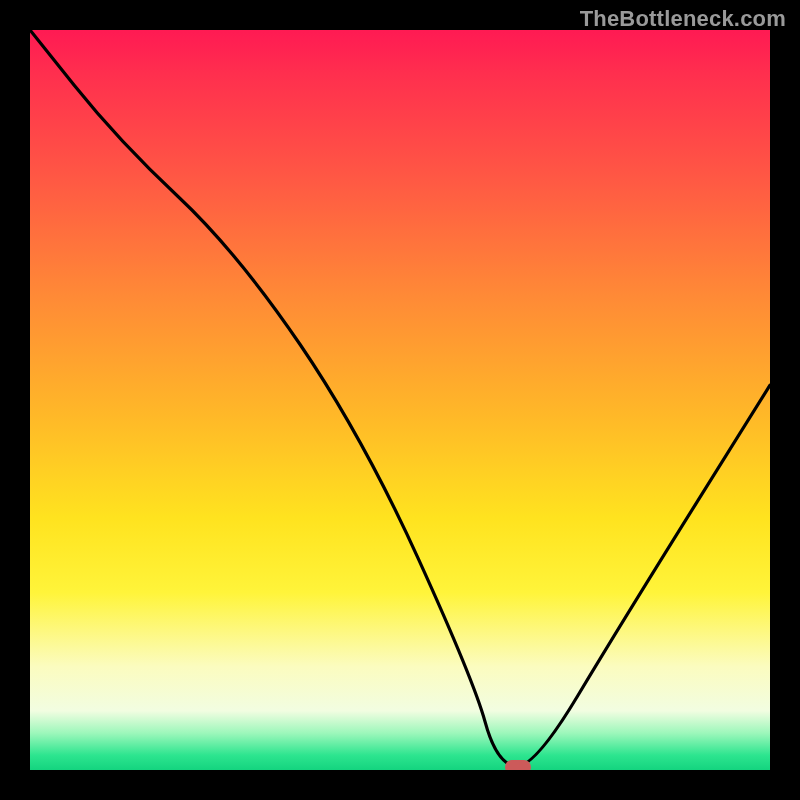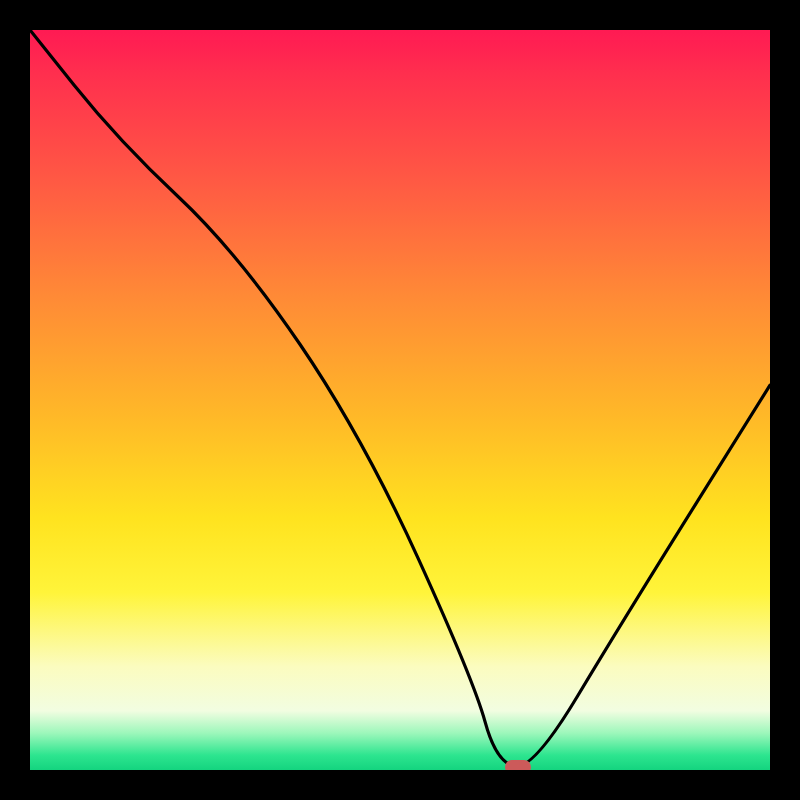--- a/index.html
+++ b/index.html
@@ -69,20 +69,21 @@
     border-radius: 7px;
     background: #cc5a5a;
     z-index: 3;
     transform: translate(-50%, -50%);
   }
 </style>
 </head>
 <body>
 
 <div class="frame">
+  <div class="attribution">TheBottleneck.com</div>
 
   <div class="plot-area">
     <div class="gradient"></div>
 
     <svg class="curve" viewBox="0 0 740 740" preserveAspectRatio="none">
       <path fill="none" stroke="#000" stroke-width="3.2" stroke-linecap="round" stroke-linejoin="round" d="M 0.0 0.0 Q 0.0 0.0 44.4 55.5 Q 88.8 111.0 148.0 166.5 Q 207.2 222.0 270.1 314.5 Q 333.0 407.0 388.5 529.1 Q 444.0 651.2 455.1 691.9 Q 466.2 732.6 484.7 736.3 Q 503.2 740.0 547.6 666.0 Q 592.0 592.0 666.0 473.6 T 740.0 355.2"></path>
     </svg>
 
     <div class="marker" style="left: 488.4px; top: 737px; background: rgb(204, 90, 90);"></div>
   </div>

